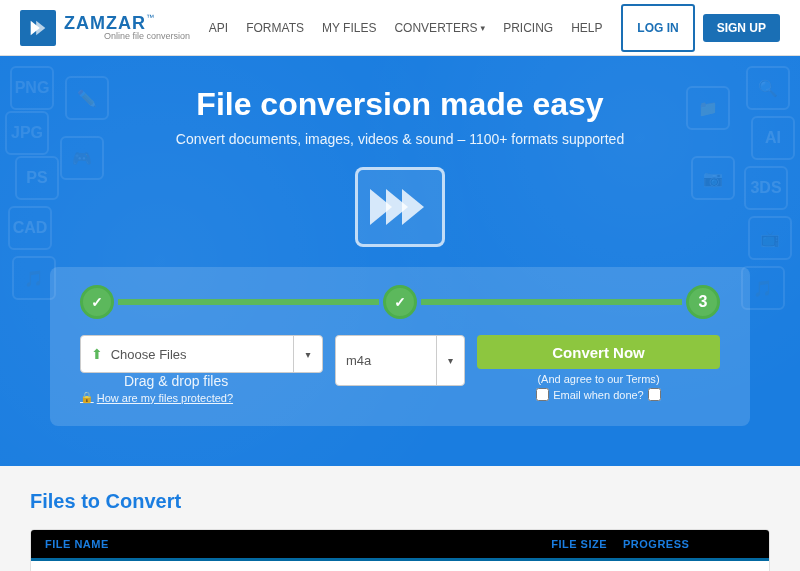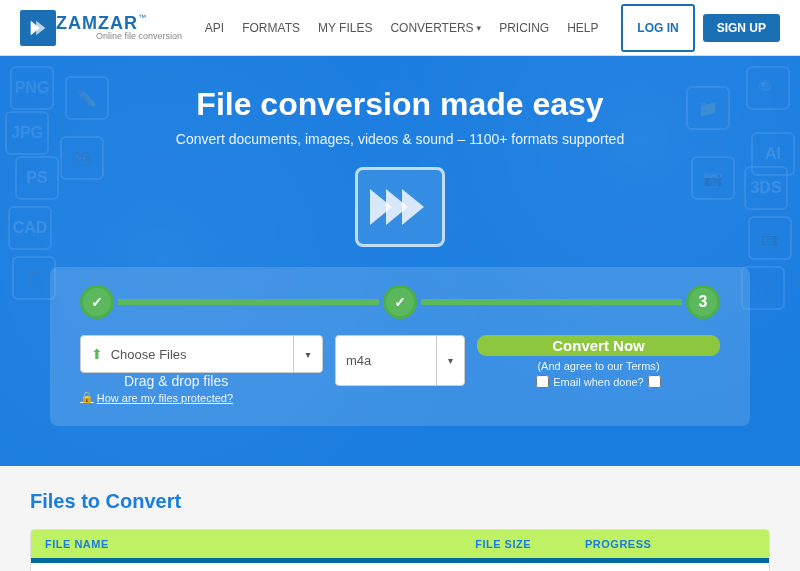--- a/index.html
+++ b/index.html
@@ -11,21 +11,21 @@
       border-bottom: 1px solid #ddd;
       padding: 0 20px;
       height: 56px;
       display: flex;
       align-items: center;
       justify-content: space-between;
     }
     .logo-area {
       display: flex;
       align-items: center;
-      gap: 0;
+      gap: 8px;
     }
     .logo-icon {
       width: 36px;
       height: 36px;
       background: #1a6fb5;
       border: 2px solid #1a6fb5;
       display: flex;
       align-items: center;
       justify-content: center;
       border-radius: 2px;
@@ -275,22 +275,22 @@
       display: flex;
       flex-direction: column;
       align-items: center;
       flex: 1;
     }
     .convert-btn {
       background: #8dc63f;
       color: #fff;
       border: none;
       padding: 0 20px;
-      height: 21px;
-      border-radius: 9px;
+      height: 34px;
+      border-radius: 4px;
       font-size: 15px;
       font-weight: bold;
       cursor: pointer;
       width: 100%;
     }
     .convert-terms {
       font-size: 11px;
       color: rgba(255,255,255,0.9);
       margin-top: 4px;
     }
@@ -317,24 +317,23 @@
     .files-title span { color: #1a7de0; }
     .files-table {
       background: #fff;
       border: 1px solid #e0e0e0;
       border-radius: 4px;
       overflow: hidden;
       width: 100%;
     }
     .table-header {
       display: flex;
-      background: #bef264;
+      background: #000000;
       padding: 8px 14px;
-      border-bottom: 5px solid #0369a1;
-      gap: 38px;
+      border-bottom: 3px solid #0369a1;
     }
     .th {
       font-size: 11px;
       font-weight: bold;
       color: #1a7de0;
       letter-spacing: 0.5px;
       text-transform: uppercase;
     }
     .th-name { flex: 1; }
     .th-size { width: 90px; text-align: right; }
@@ -394,21 +393,21 @@
 
   <div class="hero-bg-icons">
     <div class="bg-icon" style="top:10px;left:10px;color:rgba(255,255,255,0.7)">PNG</div>
     <div class="bg-icon" style="top:55px;left:5px;color:rgba(255,255,255,0.7)">JPG</div>
     <div class="bg-icon" style="top:150px;left:8px">CAD</div>
     <div class="bg-icon" style="top:100px;left:15px">PS</div>
     <div class="bg-icon" style="top:200px;left:12px">🎵</div>
     <div class="bg-icon" style="top:20px;left:65px">✏️</div>
     <div class="bg-icon" style="top:80px;left:60px">🎮</div>
     <div class="bg-icon" style="top:10px;right:10px">🔍</div>
-    <div class="bg-icon" style="top:76px;right:5px">AI</div>
+    <div class="bg-icon" style="top:60px;right:5px">AI</div>
     <div class="bg-icon" style="top:110px;right:12px">3DS</div>
     <div class="bg-icon" style="top:160px;right:8px">📺</div>
     <div class="bg-icon" style="top:210px;right:15px">🎵</div>
     <div class="bg-icon" style="top:30px;right:70px">📁</div>
     <div class="bg-icon" style="top:100px;right:65px">📷</div>
   </div>
 
   <h1 class="hero-title">
     <span>File conversion made </span><span>easy</span>
   </h1>

